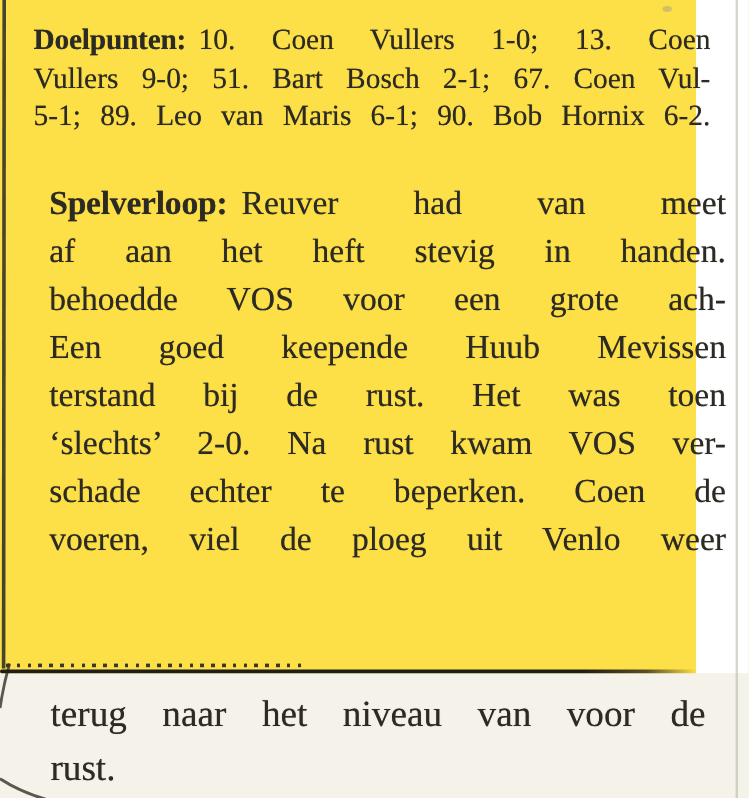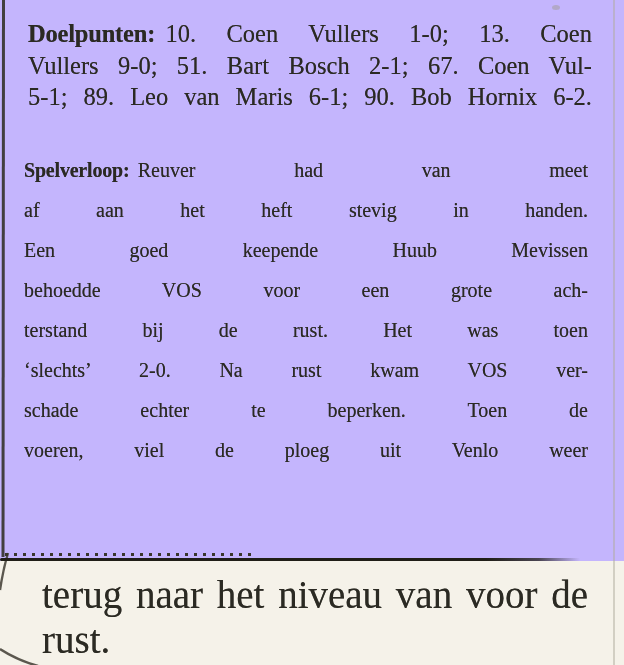--- a/index.html
+++ b/index.html
@@ -5,23 +5,23 @@
   html, body {
     margin: 0;
     padding: 0;
     width: 624px;
     height: 665px;
     overflow: hidden;
     font-family: "Liberation Serif", "DejaVu Serif", serif;
   }
   .page {
     position: relative;
-    width: 624px;
+    width: 580px;
     height: 665px;
-    background: #c4b5fd;
+    background: #fde047;
   }
   .lower-area {
     position: absolute;
     left: 0; top: 561px;
     width: 624px; height: 104px;
     background: #f5f2e9;
   }
   .right-rule {
     position: absolute;
     top: 0; left: 613px;
@@ -59,29 +59,29 @@
   .rest {
     margin-left: 0.42em;
   }
   .para-goals {
     left: 28px; top: 18px;
     width: 564px;
     font-size: 24.5px;
     line-height: 31.5px;
   }
   .para-report {
-    left: 24px; top: 150px;
+    left: 41px; top: 150px;
     width: 564px;
-    font-size: 20px;
+    font-size: 28px;
     line-height: 40px;
   }
   .para-cont {
     left: 42px; top: 572px;
     width: 546px;
-    font-size: 39px;
+    font-size: 31px;
     line-height: 45px;
   }
   .divider-dots {
     position: absolute;
     left: 5px; top: 553px;
     width: 248px; height: 3px;
     background: repeating-linear-gradient(90deg,
       #3a372c 0 3px, rgba(0,0,0,0) 3px 9px);
   }
   .divider-line {
@@ -112,25 +112,25 @@
 
   <div class="para para-goals">
     <div class="line"><span class="lead">Doelpunten:</span><span class="rest">10. Coen Vullers 1-0; 13. Coen</span></div>
     <div class="line">Vullers 9-0; 51. Bart Bosch 2-1; 67. Coen Vul-</div>
     <div class="line">5-1; 89. Leo van Maris 6-1; 90. Bob Hornix 6-2.</div>
   </div>
 
   <div class="para para-report">
     <div class="line"><span class="lead">Spelverloop:</span><span class="rest">Reuver had van meet</span></div>
     <div class="line">af aan het heft stevig in handen.</div>
+    <div class="line">behoedde VOS voor een grote ach-</div>
     <div class="line">Een goed keepende Huub Mevissen</div>
-    <div class="line">behoedde VOS voor een grote ach-</div>
     <div class="line">terstand bij de rust. Het was toen</div>
     <div class="line">‘slechts’ 2-0. Na rust kwam VOS ver-</div>
-    <div class="line">schade echter te beperken. Toen de</div>
+    <div class="line">schade echter te beperken. Coen de</div>
     <div class="line">voeren, viel de ploeg uit Venlo weer</div>
   </div>
 
   <div class="divider-dots"></div>
   <div class="divider-line"></div>
 
   <div class="para para-cont">
     <div class="line">terug naar het niveau van voor de</div>
     <div class="line last">rust.</div>
   </div>

